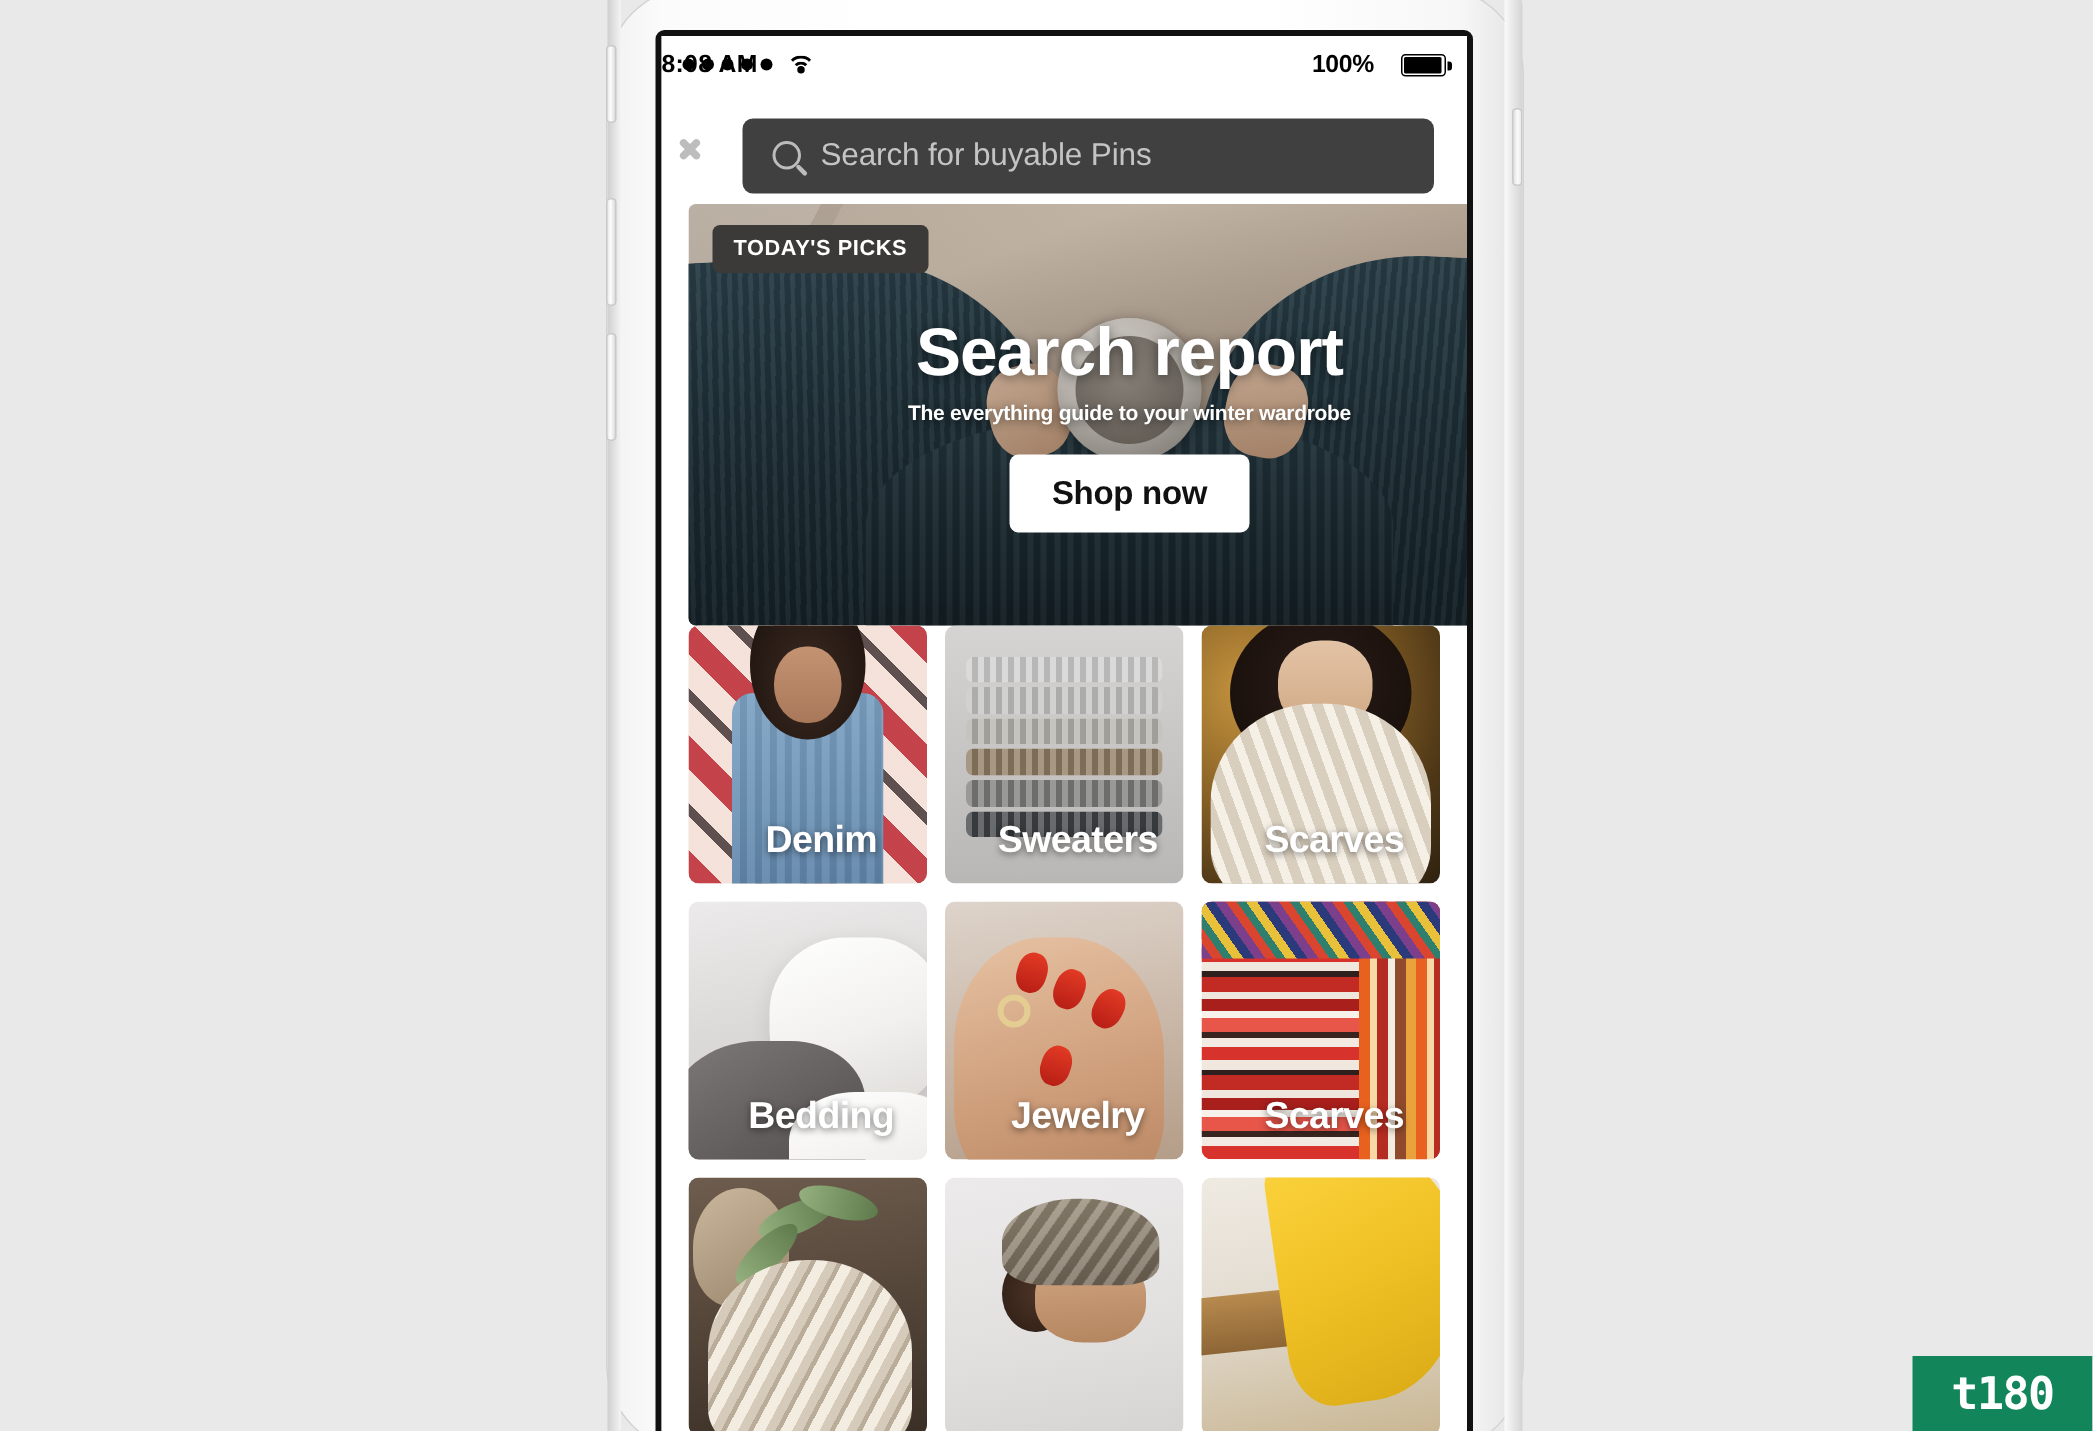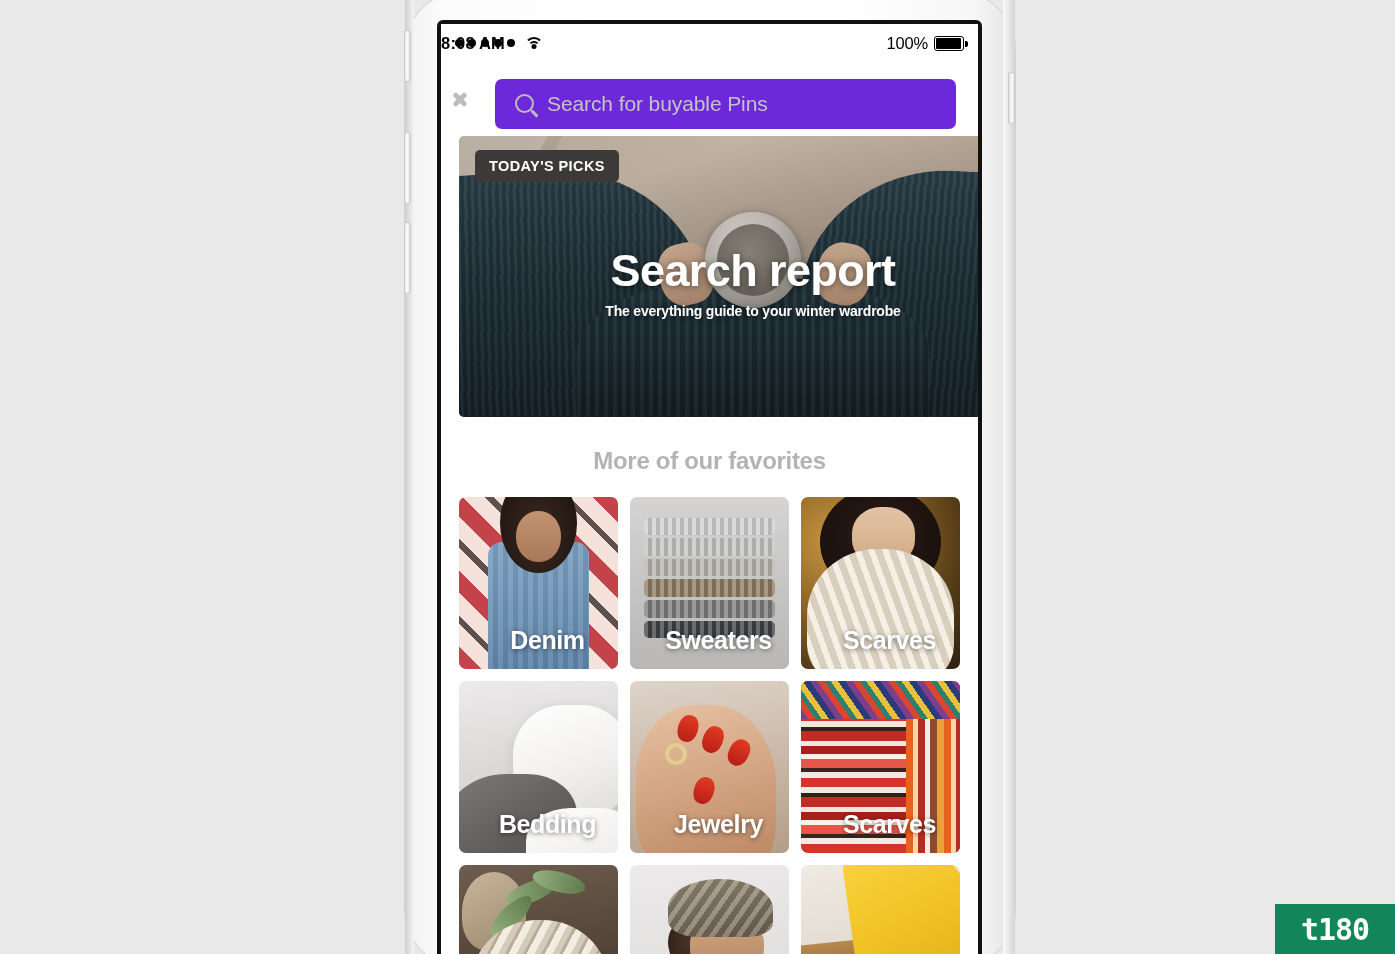--- a/index.html
+++ b/index.html
@@ -70,21 +70,21 @@
   .wifi i:nth-child(1){ width:19px; height:19px; top:1px; }
   .wifi i:nth-child(2){ width:12px; height:12px; top:4.5px; }
   .wifi i:nth-child(3){
     width:5px; height:5px; top:8px; background:#000; border-radius:50%;
     border:none;
   }
   .sb-time{
     position:absolute; left:0; right:0; text-align:left;
     font-size:16.5px; font-weight:bold; color:#000; letter-spacing:.2px;
   }
-  .sb-right{ margin-left:auto; display:flex; align-items:center; gap:6px; }
+  .sb-right{ margin-left:auto; display:flex; align-items:center; gap:18px;font-weight:bold; }
   .batt-pct{ font-size:16.5px; color:#000; letter-spacing:-.2px; }
   .batt{
     width:30px; height:15px; border:1.8px solid #000; border-radius:3px;
     position:relative; display:block;
   }
   .batt::after{
     content:""; position:absolute; right:-4.5px; top:4px;
     width:3px; height:6px; background:#000; border-radius:0 2px 2px 0;
   }
   .batt-fill{ position:absolute; left:1px; top:1px; bottom:1px; width:25px;
@@ -98,21 +98,21 @@
   .back-chevron{
     width:34px; height:44px; flex:none; position:relative; cursor:pointer;
   }
   .back-chevron::before, .back-chevron::after{
     content:""; position:absolute; left:11px; width:17px; height:5px;
     background:#bdbdbd; border-radius:3px;
   }
   .back-chevron::before{ top:15px; transform:rotate(135deg); transform-origin:left center;}
   .back-chevron::after{ top:27px; transform:rotate(-135deg); transform-origin:left center;}
   .searchfield{
-    flex:1; height:50px; background:#6d28d9; border-radius:7px;
+    flex:1; height:50px; background:#404040; border-radius:7px;
     display:flex; align-items:center; gap:13px; padding:0 20px;margin-top:11px;
   }
   .mag{
     width:19px; height:19px; border:2.6px solid #bcbcbc; border-radius:50%;
     position:relative; flex:none; display:block;
   }
   .mag::after{
     content:""; position:absolute; right:-7px; bottom:-4px;
     width:9px; height:2.8px; background:#bcbcbc; border-radius:2px;
     transform:rotate(45deg);
@@ -457,30 +457,30 @@
               <div class="knit-body"></div>
               <div class="hand-l"></div>
               <div class="hand-r"></div>
               <div class="mug"></div>
             </div>
             <div class="hero-scrim"></div>
             <div class="badge">TODAY'S PICKS</div>
             <div class="hero-text">
               <div class="hero-title">Search report</div>
               <div class="hero-sub">The everything guide to your winter wardrobe</div>
+              <div class="shop-btn">Shop now</div>
             </div>
           </div>
 
           <div class="hero-card peek">
             <div class="peek-bg"></div>
           </div>
 
         </div>
 
-        <div class="section-title">More of our favorites</div>
 
         <div class="grid">
 
           <div class="tile">
             <div class="tile-art art-denim">
               <div class="hair"></div>
                 <div class="face"></div>
             </div>
             <div class="tile-label">Denim</div>
           </div>

